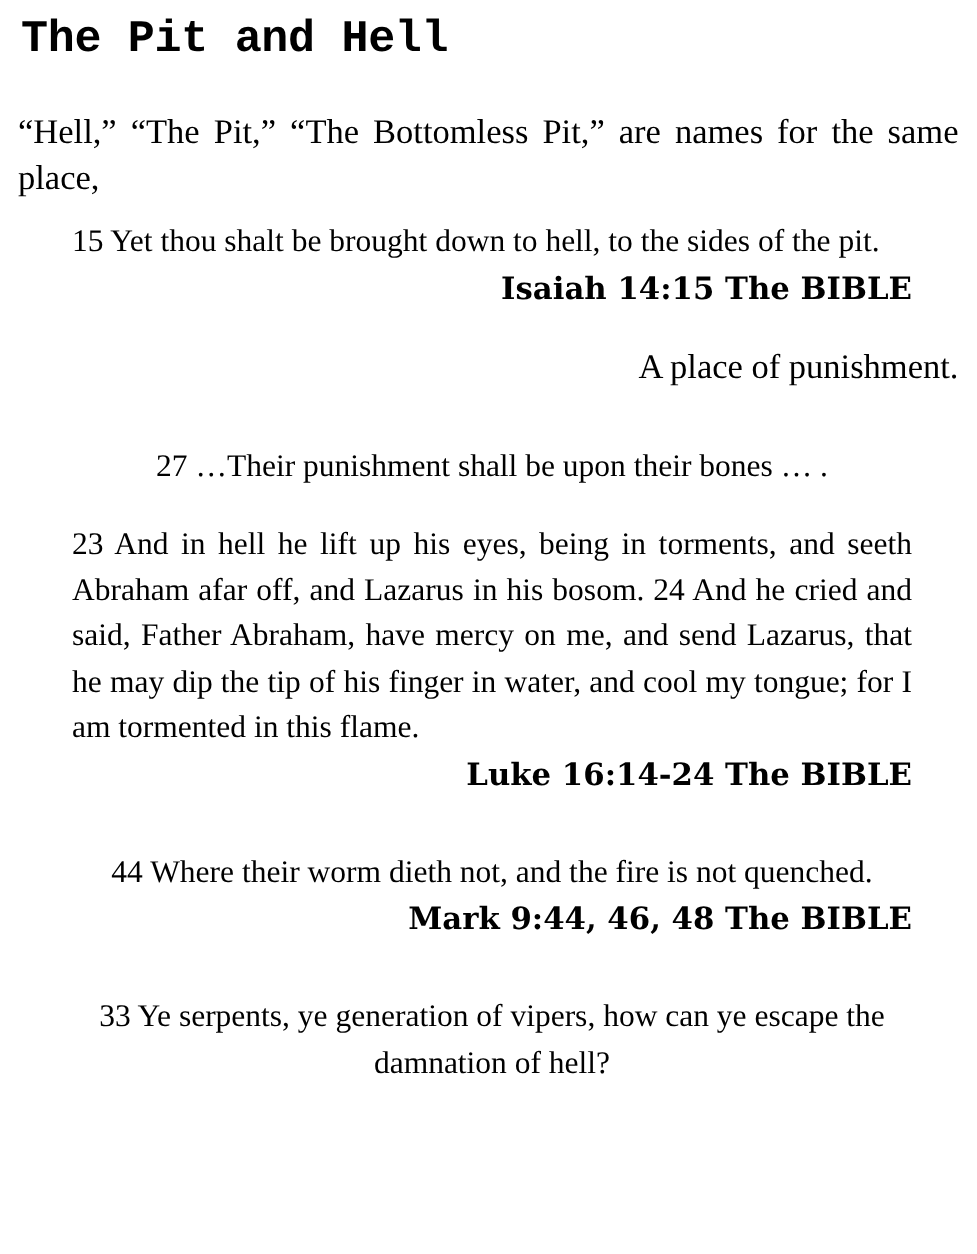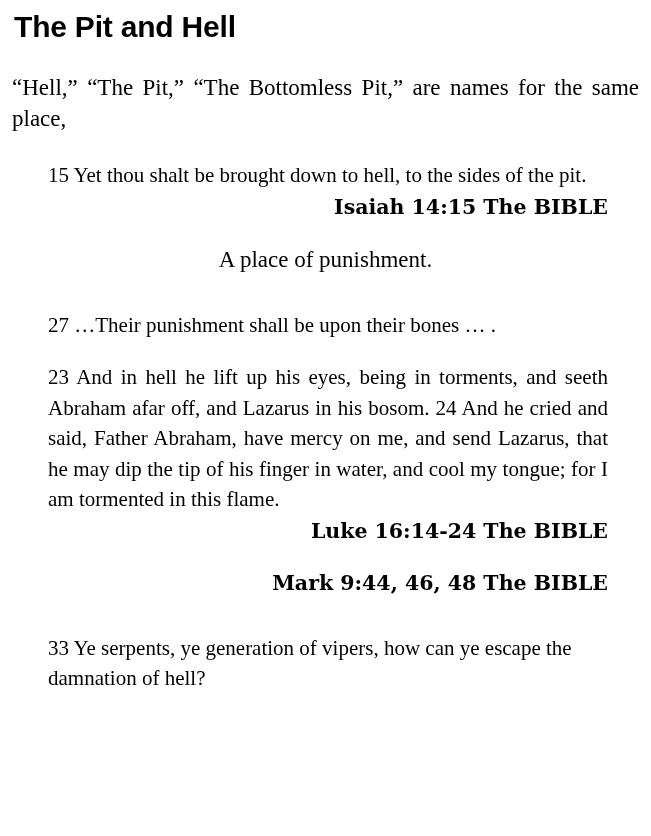--- a/index.html
+++ b/index.html
@@ -15,53 +15,53 @@
     overflow: hidden;
   }
   .page {
     width: 651px;
     height: 836px;
     box-sizing: border-box;
     padding: 4px 12px 0 10px;
     position: relative;
   }
   .doc-title {
-    font-family: Liberation Sans, sans-serif;
+    font-family: Liberation Mono, monospace;
     font-weight: bold;
     font-size: 30px;
     line-height: 34px;
     letter-spacing: -0.2px;
     margin: 6px 0 0 4px;
   }
   .body-para {
     font-size: 23px;
     line-height: 31px;
     margin: 28px 0 0 2px;
     text-align: justify;
     text-justify: inter-word;
   }
   .body-para.tight {
     margin-top: 22px;
-    text-align: center;
+    text-align: right;
   }
   .quote-block {
     margin: 22px 0 0 38px;
     width: 560px;
   }
   .quote-block.first {
-    margin-top: 26px;
+    margin-top: 11px;
   }
   .quote-text {
     font-size: 21px;
     line-height: 30.5px;
     text-align: justify;
     text-justify: inter-word;
   }
   .quote-text.nojust {
-    text-align: left;
+    text-align: center;
     margin-top: 35px;
   }
   .quote-cite {
     font-family: "DejaVu Serif", serif;
     font-weight: bold;
     font-size: 20.5px;
     line-height: 30px;
     margin-top: 1px;
     text-align: right;
   }
@@ -85,20 +85,21 @@
   <div class="quote-block">
     <div class="quote-text nojust">27 …Their punishment shall be upon their bones … .</div>
   </div>
 
   <div class="quote-block">
     <div class="quote-text">23 And in hell he lift up his eyes, being in torments, and seeth Abraham afar off, and Lazarus in his bosom. 24 And he cried and said, Father Abraham, have mercy on me, and send Lazarus, that he may dip the tip of his finger in water, and cool my tongue; for I am tormented in this flame.</div>
     <div class="quote-cite">Luke 16:14-24  The BIBLE</div>
   </div>
 
   <div class="quote-block">
+    <div class="quote-text nojust">44 Where their worm dieth not, and the fire is not quenched.</div>
     <div class="quote-cite">Mark 9:44, 46, 48  The BIBLE</div>
   </div>
 
   <div class="quote-block">
     <div class="quote-text nojust">33 Ye serpents, ye generation of vipers, how can ye escape the damnation of hell?</div>
   </div>
 
 </div>
 
 </body></html>

